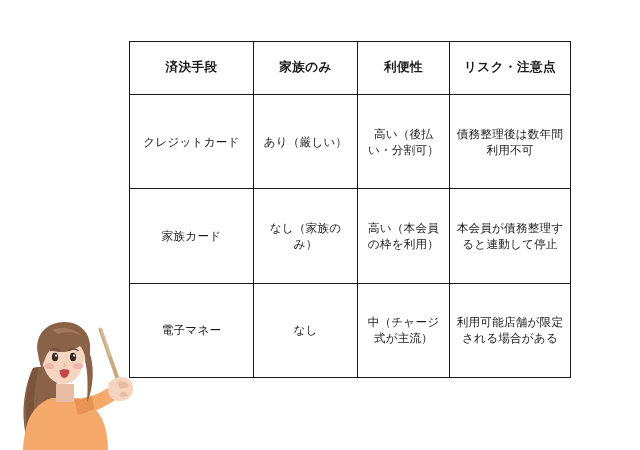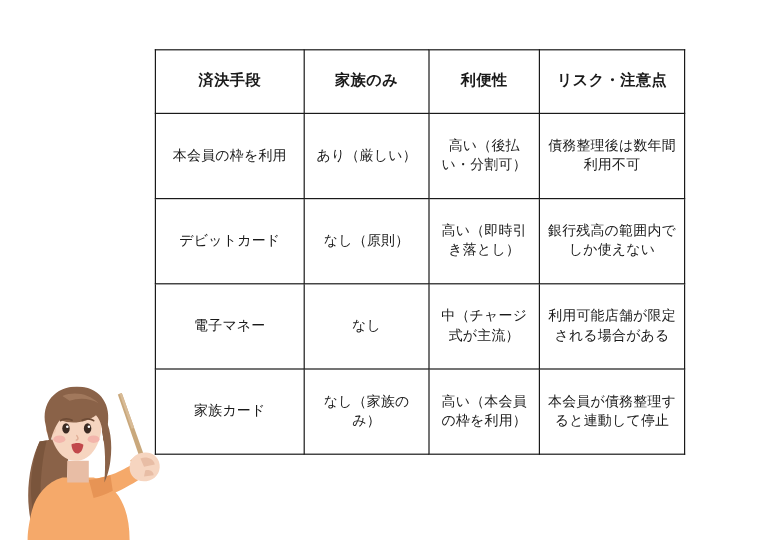--- a/index.html
+++ b/index.html
@@ -97,42 +97,36 @@
       <thead>
         <tr>
           <th>済決手段</th>
           <th>家族のみ</th>
           <th>利便性</th>
           <th>リスク・注意点</th>
         </tr>
       </thead>
       <tbody>
         <tr>
-          <td>本会員の枠を利用</td>
+          <td>クレジットカード</td>
           <td>あり（厳しい）</td>
           <td>高い（後払い・分割可）</td>
           <td>債務整理後は数年間利用不可</td>
         </tr>
         <tr>
-          <td>デビットカード</td>
-          <td>なし（原則）</td>
-          <td>高い（即時引き落とし）</td>
-          <td>銀行残高の範囲内でしか使えない</td>
+          <td>家族カード</td>
+          <td>なし（家族のみ）</td>
+          <td>高い（本会員の枠を利用）</td>
+          <td>本会員が債務整理すると連動して停止</td>
         </tr>
         <tr>
           <td>電子マネー</td>
           <td>なし</td>
           <td>中（チャージ式が主流）</td>
           <td>利用可能店舗が限定される場合がある</td>
-        </tr>
-        <tr>
-          <td>家族カード</td>
-          <td>なし（家族のみ）</td>
-          <td>高い（本会員の枠を利用）</td>
-          <td>本会員が債務整理すると連動して停止</td>
         </tr>
       </tbody>
     </table>
   </div>
 
   <div class="illustration">
     <svg width="152" height="128" viewBox="0 0 152 128" xmlns="http://www.w3.org/2000/svg">
 
       <g>
         <path d="M101.5 5.5 L122.5 64.5 L118.7 65.9 L98.2 6.7 Z" fill="#c9a87c"></path>

